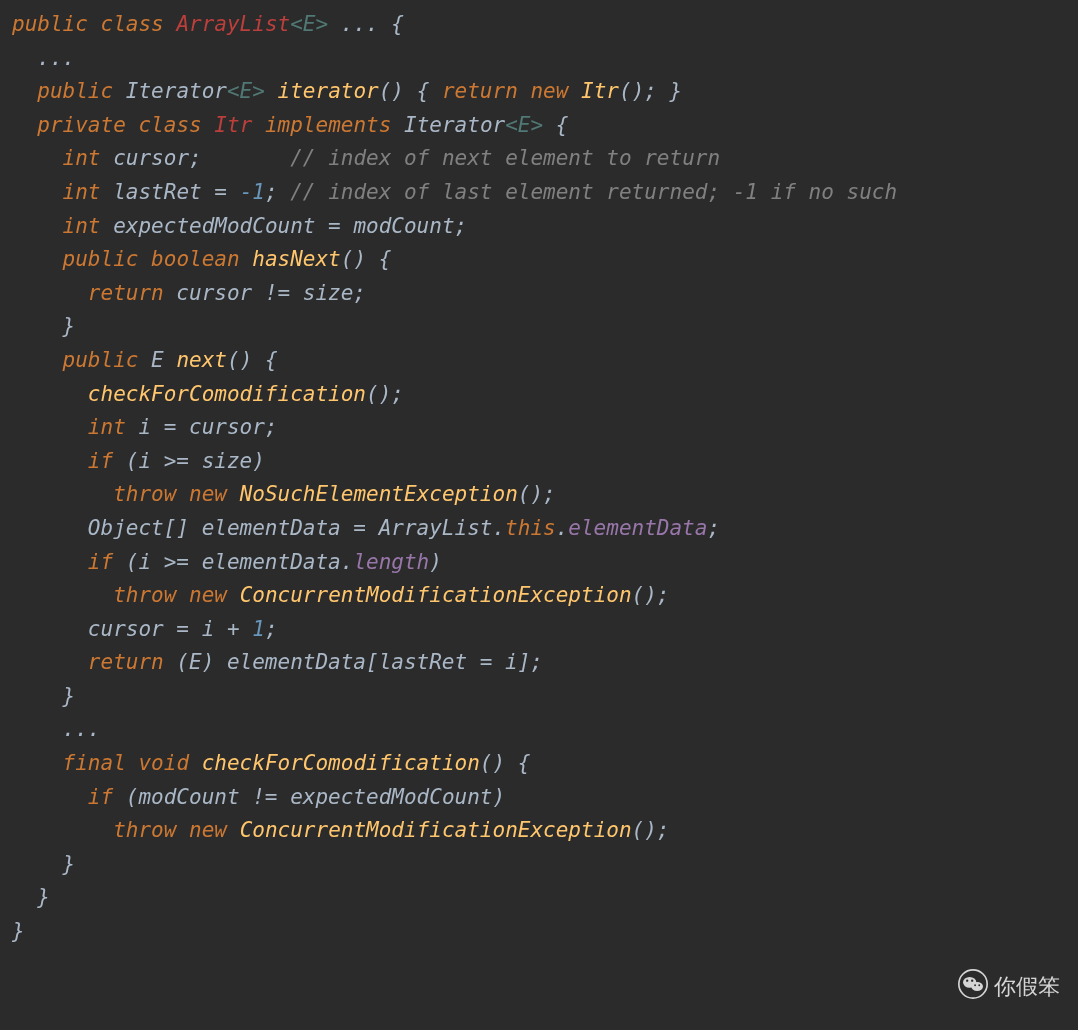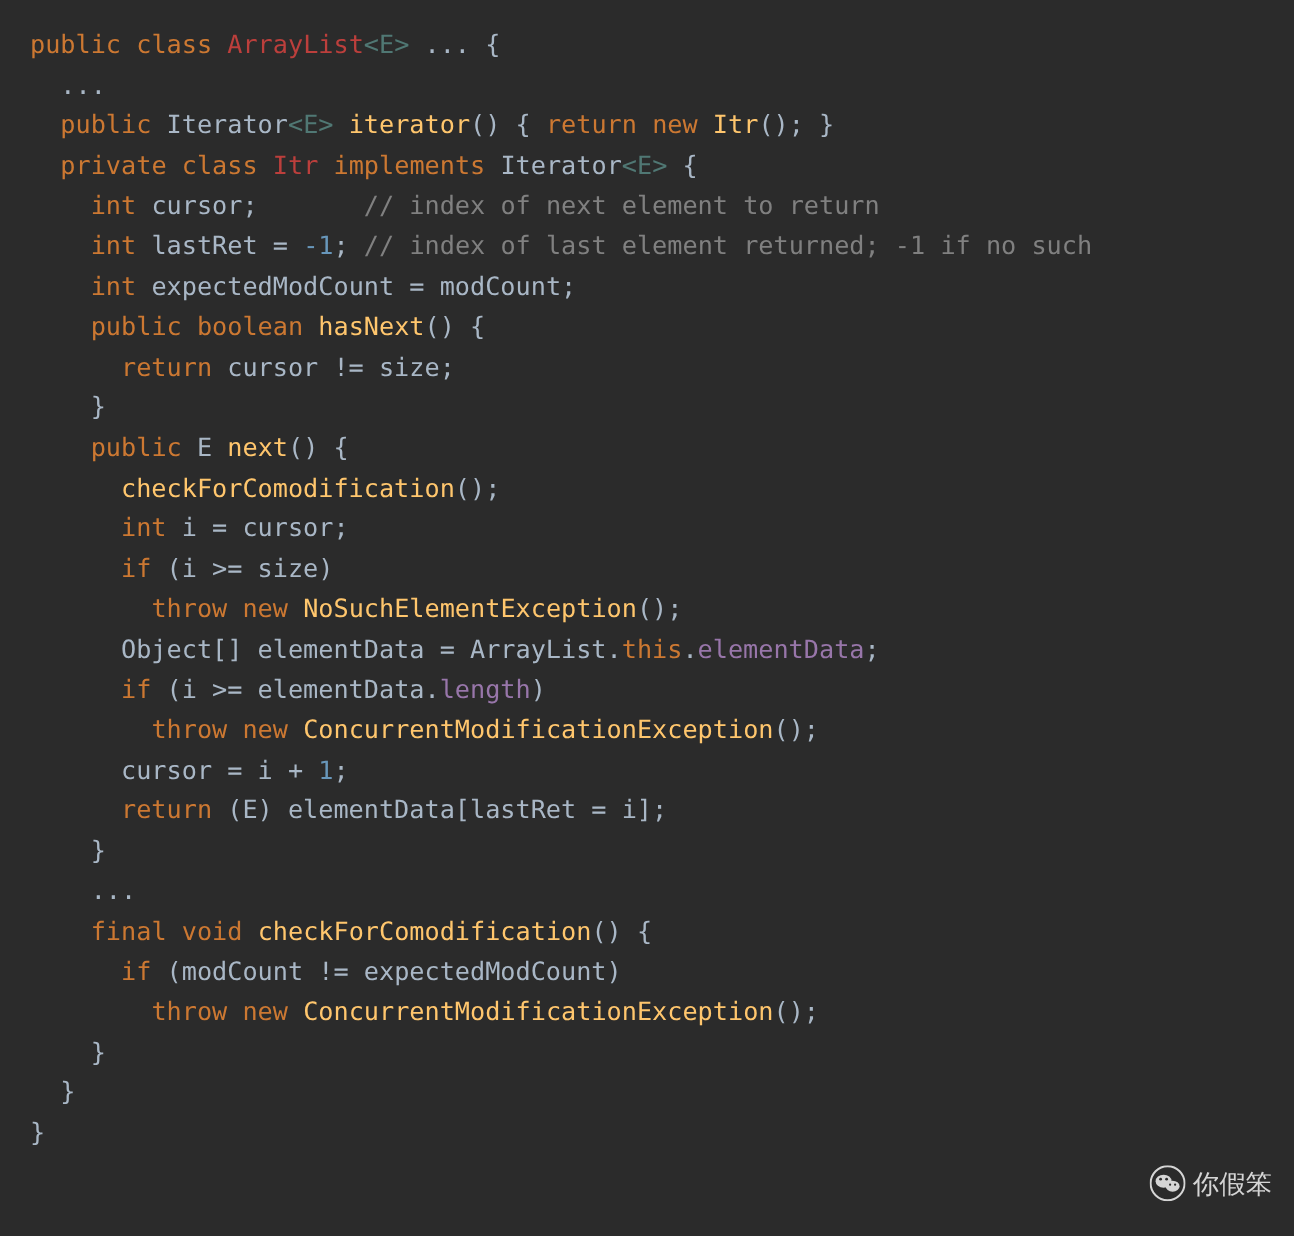--- a/index.html
+++ b/index.html
@@ -9,38 +9,38 @@
     font-family: "Menlo", "Consolas", "Monaco", monospace;
     font-size: 21px;
     line-height: 1.6;
     color: #bcbec4;
     width: 1078px;
     height: 1030px;
     overflow: hidden;
     position: relative;
   }
   pre {
-    margin: 13px;
+    margin: 0;
     padding: 8px 12px;
     white-space: pre;
+    font-style: italic;
   }
   .kw   { color: #cc7832; }   
   .cls  { color: #a9b7c6; }
   .name { color: #ffc66d; }   
   .red  { color: #bc3f3c; }   
   .cmt  { color: #808080; }   
   .num  { color: #6897bb; }   
   .fld  { color: #9876aa; }
   .generic { color: #507874; }
   .watermark {
     position: absolute;
     right: 18px;
     bottom: 26px;
     display: flex;
-    align-items: center;
     gap: 6px;
     color: #e8e8e8;
     font-family: sans-serif;
     font-size: 22px;
     opacity: 0.9;
   }
   .watermark .bubble {
     width: 30px;
     height: 30px;
     display:flex;

